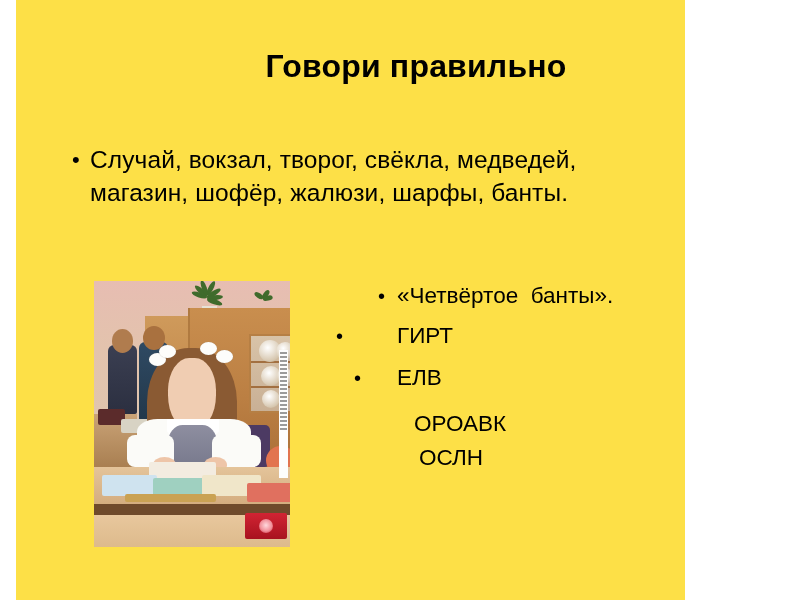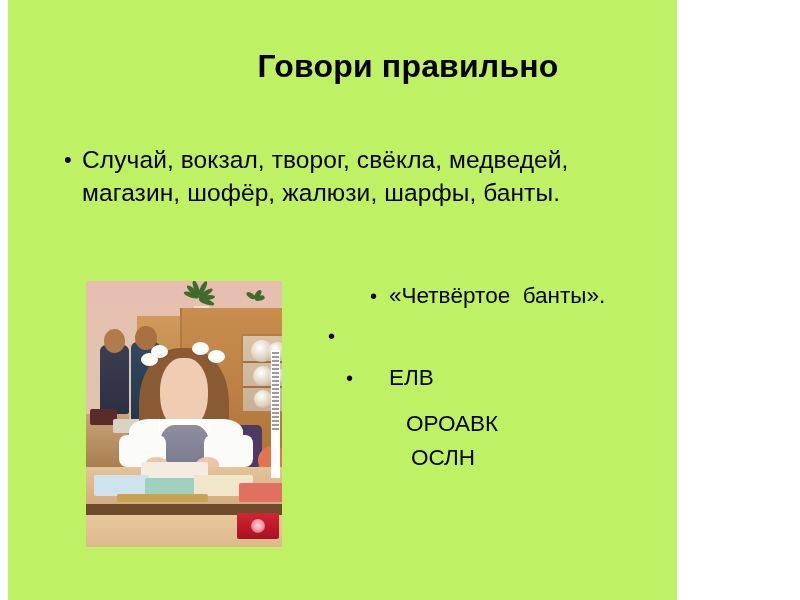--- a/index.html
+++ b/index.html
@@ -12,24 +12,24 @@
     height: 600px;
     background: #ffffff;
     font-family: "Liberation Sans", sans-serif;
     color: #000000;
     overflow: hidden;
     position: relative;
   }
 
   .slide {
     position: absolute;
-    left: 8px; top: 0;
+    left: 16px; top: 0;
     width: 669px;
     height: 600px;
-    background: #bef264;
+    background: #fde047;
   }
 
   
   .slide-title {
     position: absolute;
     left: 40px;
     top: 48px;
     width: 720px;
     text-align: center;
     font-size: 32px;
@@ -399,20 +399,21 @@
 
   <div class="fourth-block">
 
     <div class="fl-row row-title">
       <span class="fl-dot">•</span>
       <span class="fl-text">«Четвёртое  банты».</span>
     </div>
 
     <div class="fl-row row-girt">
       <span class="fl-dot">•</span>
+      <span class="fl-text">ГИРТ</span>
     </div>
 
     <div class="fl-row row-elv">
       <span class="fl-dot">•</span>
       <span class="fl-text">ЕЛВ</span>
     </div>
 
     <div class="fl-row row-oroavk">
       <span class="fl-text">ОРОАВК</span>
     </div>

